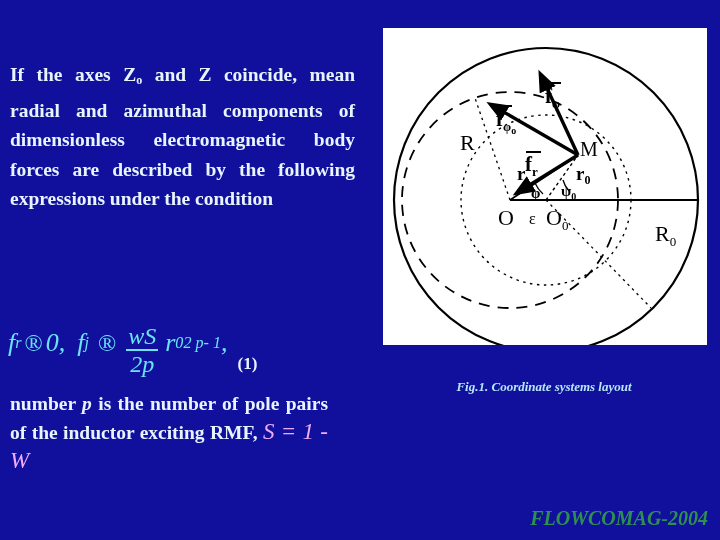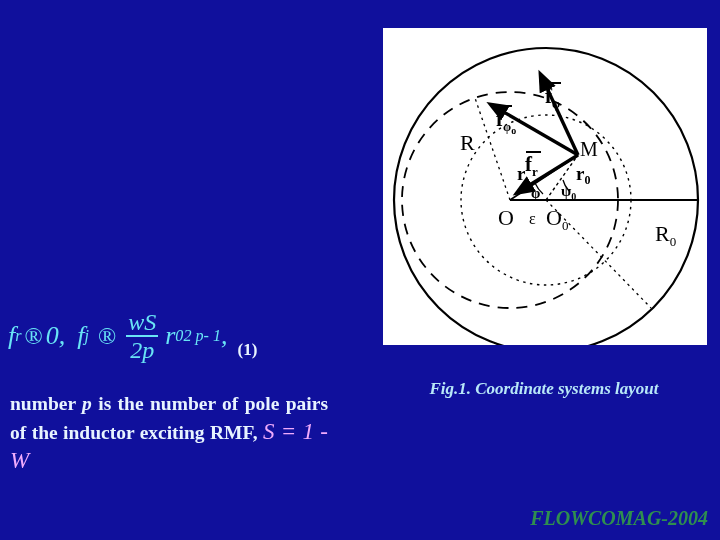--- a/index.html
+++ b/index.html
@@ -90,21 +90,21 @@
   }
   .frac {
     display: inline-flex;
     flex-direction: column;
     align-items: center;
     vertical-align: middle;
     margin: 0 5px;
     line-height: 1.02;
     font-size: 24px;
   }
-  .frac .num { padding: 0 4px 1px 4px; }
+  .frac .num { padding: 0 4px 1px 4px; margin-top: 14px; }
   .frac .den { padding: 1px 4px 0 4px; border-top: 2px solid #69e4f5; }
 
   sub { font-size: 0.62em; vertical-align: -0.28em; font-style: italic; }
   sup { font-size: 0.62em; vertical-align: 0.52em; font-style: italic; }
 
   .eq-number {
     font-style: normal;
     font-size: 17px;
     color: #e8f4ff;
     font-weight: bold;
@@ -127,21 +127,21 @@
 
   .fig-caption {
     position: absolute;
     left: 372px;
     top: 379px;
     width: 344px;
     text-align: center;
     color: #b8e8f8;
     font-weight: bold;
     font-style: italic;
-    font-size: 17px;
+    font-size: 13px;
     white-space: nowrap;
   }
 
   
   .footer {
     position: absolute;
     right: 12px;
     bottom: 10px;
     color: #2f8f4f;
     font-weight: bold;
@@ -149,20 +149,23 @@
     font-size: 20px;
     white-space: nowrap;
   }
 </style>
 </head>
 <body>
 
 <div class="slide">
 
 
+  <div class="body-para p1">
+    <span>If  the axes Z</span><sub style="font-style:normal;font-weight:bold">o</sub><span>  and Z coincide, mean  radial  and  azimuthal components  of  dimensionless electromagnetic body forces are described   by   the   following expressions under the condition</span>
+  </div>
 
 
   <div class="eq-main">
     <span>f</span>
       <sub>r</sub>
     <span class="arrow-sym">®</span>
     <span>0,</span>
     <span style="display:inline-block;width:12px"></span>
     <span>f</span>
       <sub>j</sub>

